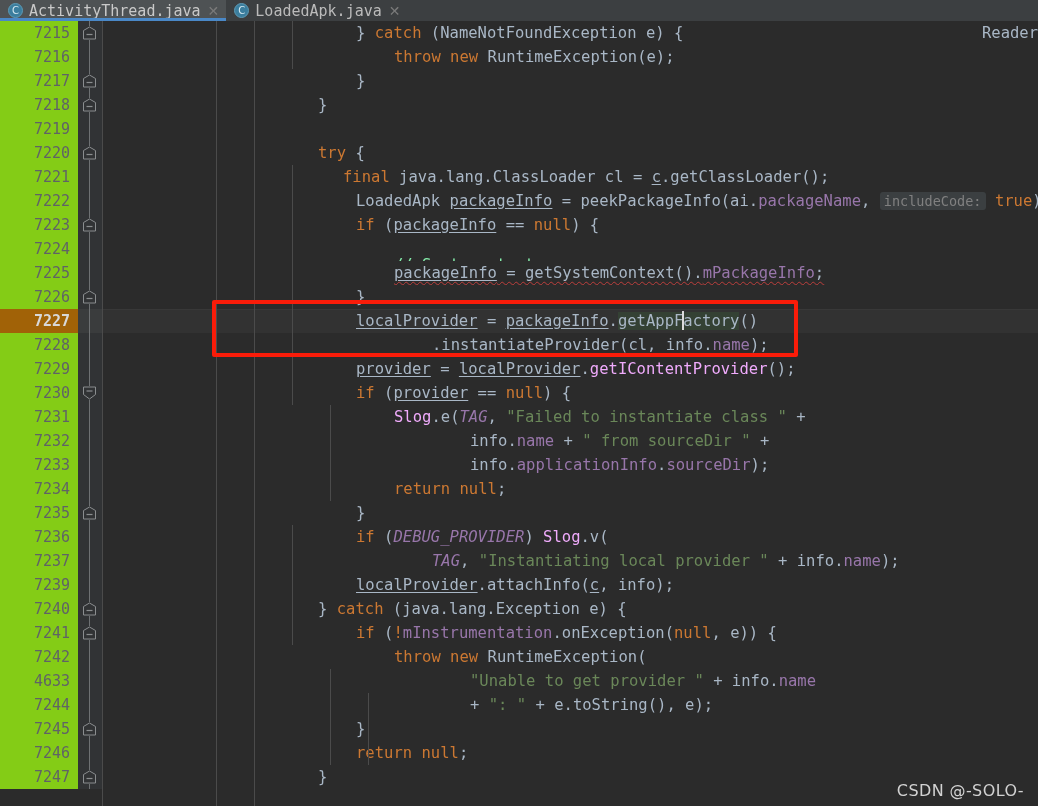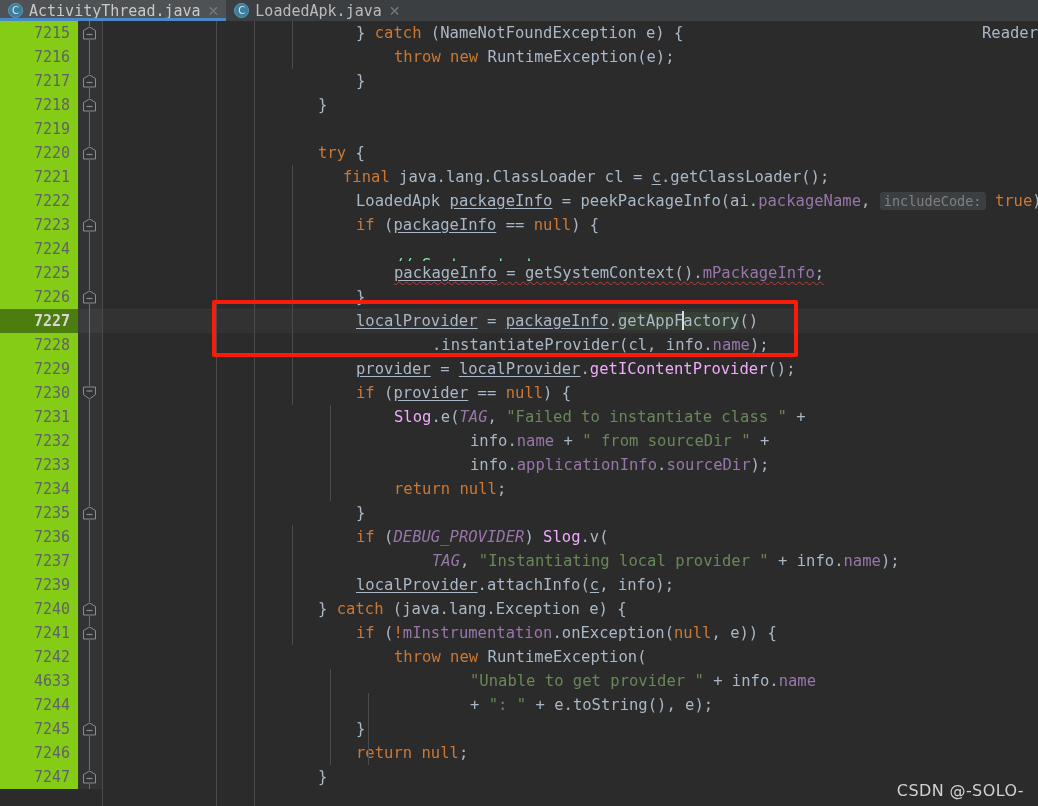--- a/index.html
+++ b/index.html
@@ -81,21 +81,21 @@
     font-size: 0;
   }
 
   
   .gutter {
     width: 78px;
     flex: 0 0 78px;
     position: relative;
     background: #84cc16;
   }
-  .row.current .gutter { background: #4d7c0f; }
+  .row.current .gutter { background: #a16207; }
   .lineno {
     position: absolute;
     right: 8px; top: 0;
     line-height: 24px;
     font-size: 15px;
     font-family: "DejaVu Sans Mono", monospace;
     color: #606366;
   }
   .row.current .lineno { color: #d8d8d8; font-weight: bold; }
 

